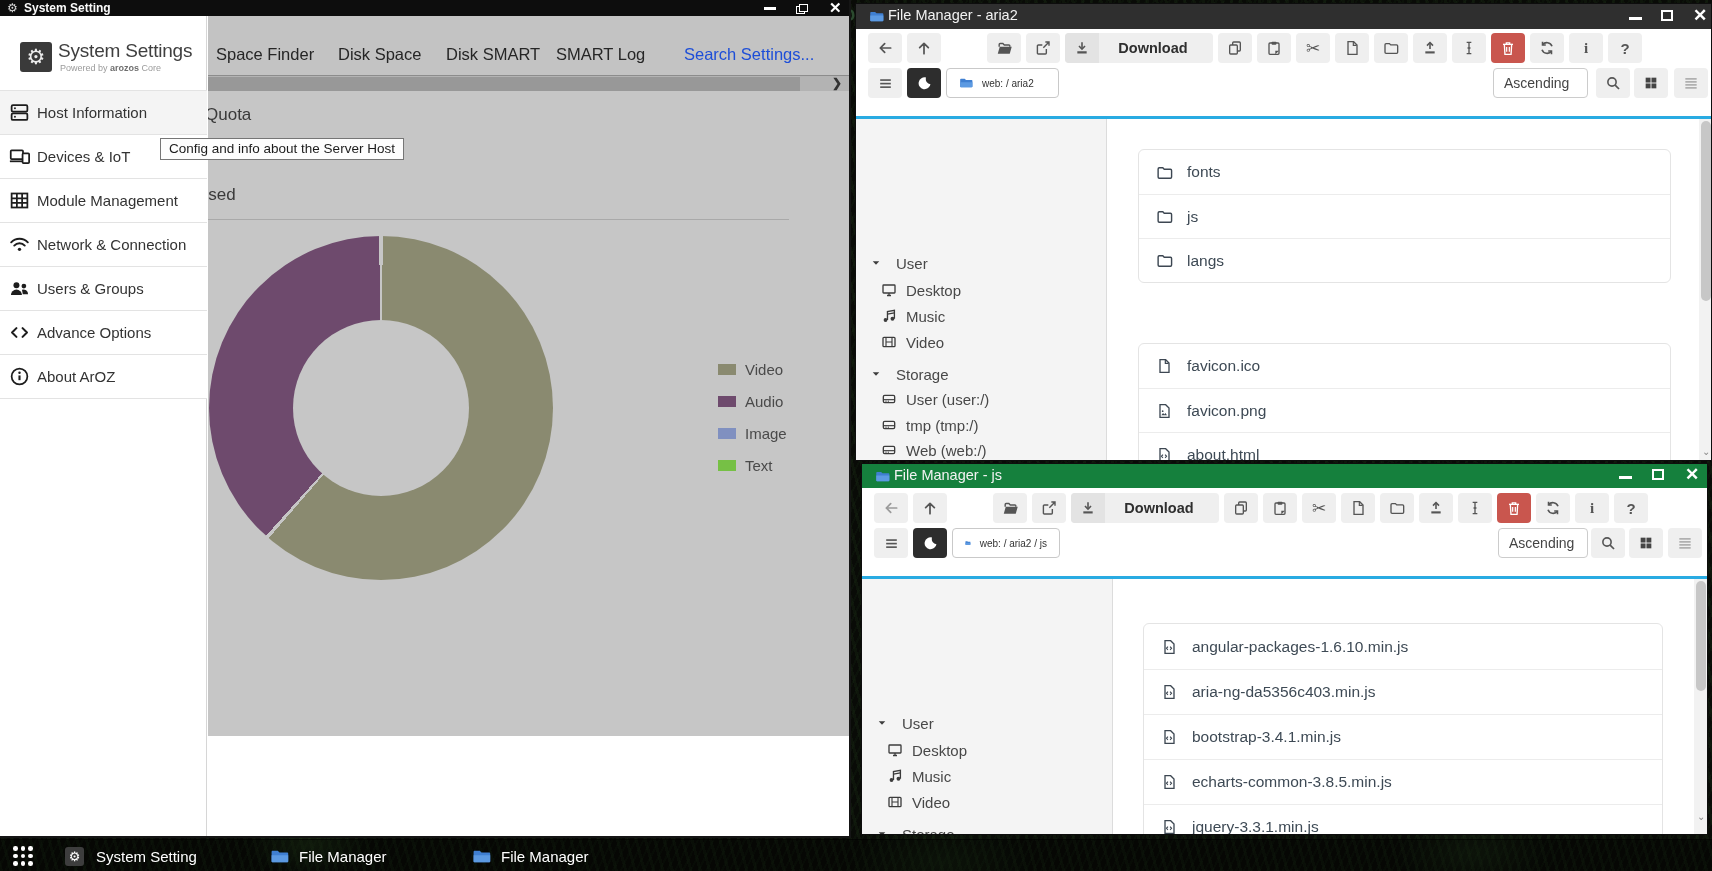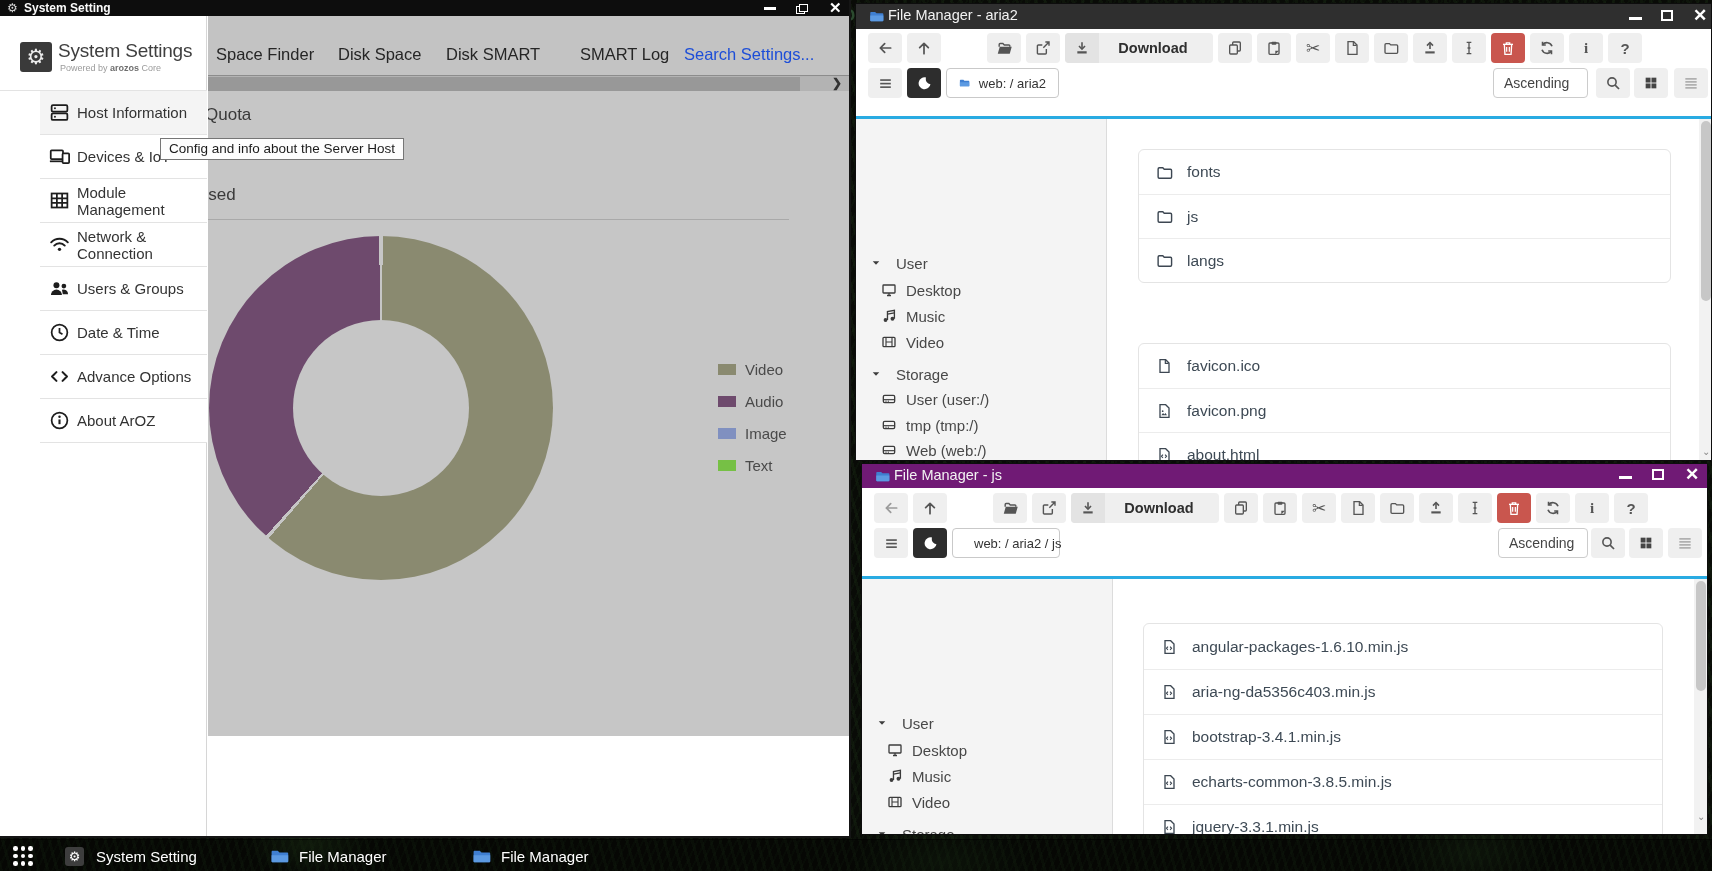--- a/index.html
+++ b/index.html
@@ -30,21 +30,21 @@
   #ss-min { left:764px; top:7px; width:12px; height:2.5px; background:#fff; }
   #ss-max { left:799px; top:3.5px; width:9px; height:8px; border:1.6px solid #fff; background:#0d0d0d;}
   #ss-max2 { left:796px; top:6px; width:9px; height:8px; border:1.6px solid #fff; background:#0d0d0d;}
   #ss-close { left:829px; top:-1px; font-size:15px; font-weight:700; color:#fff;}
 
   #ss-sidebar { left:0; top:16px; width:207px; height:820px; background:#fff; border-right:1px solid #d6d6d6;}
   #ss-logo-sq { left:20px; top:26px; width:32px; height:30px; background:#3a3a3a; border-radius:3px; color:#ececec; text-align:center; font-size:21px; line-height:30px;}
   #ss-brand { left:58px; top:24px; font-size:19px; color:#3f3f3f; letter-spacing:-0.2px;}
   #ss-powered { left:60px; top:47px; font-size:9px; color:#9b9b9b; }
   #ss-powered b { color:#6f6f6f; }
-  #ss-nav { left:0; top:74px; width:207px; border-top:1px solid #e3e3e3;padding-left:40px;}
+  #ss-nav { left:0; top:74px; width:207px; border-top:1px solid #e3e3e3;}
   .nav-item { position:relative; height:44px; border-bottom:1px solid #e3e3e3; display:flex; align-items:center; background:#fff;}
   .nav-item.hover { background:#f4f4f4; }
   .nav-item svg { position:absolute; left:9px; width:21px; height:21px; color:#1d1d1d; }
   .nav-item span { position:absolute; left:37px; font-size:15px; color:#333; }
 
   #ss-main { left:208px; top:16px; width:641px; height:720px; background:#c6c6c6; overflow:hidden;}
   #ss-tabs { left:0; top:0; width:100%; height:59px; background:#c3c3c3; }
   .tab { position:absolute; top:29px; font-size:16.5px; color:#262626; }
   #ss-band { left:0; top:59px; width:100%; height:16px; background:#b3b3b3; border-top:1px solid #8c8c8c;}
   #ss-thumb { left:0; top:1px; width:592px; height:15px; background:#989898; }
@@ -71,21 +71,21 @@
   .fm-close { position:absolute; top:1px; font-size:17px; font-weight:700; color:#fff; }
   .tbtn { position:absolute; top:29px; width:34px; height:30px; border-radius:4px; background:#efefef; color:#555; display:flex; align-items:center; justify-content:center; font-size:15px;}
   .tbtn.r2 { top:64px; }
   .tbtn.dark { background:#2d2d2d; color:#fff; }
   .tbtn.red { background:#c9564e; color:#fff; }
   .dl { position:absolute; top:29px; left:209px; width:148px; height:30px; border-radius:4px; background:#efefef; display:flex; overflow:hidden;}
   .dl .dlic { width:34px; height:100%; background:#e3e3e3; color:#555; display:flex; align-items:center; justify-content:center;}
   .dl .dltxt { flex:1; display:flex; align-items:center; justify-content:center; font-size:14.5px; font-weight:700; color:#2f2f2f; padding-right:6px;}
   .crumb { position:absolute; top:64px; left:90px; height:30px; background:#fff; border:1px solid #c9c9c9; border-radius:4px; display:flex; align-items:center; padding:0 12px; color:#333;}
   .crumb svg { margin-right:9px; color:#2e2e2e;}
-  .crumb span { font-size:13px; white-space:nowrap; }
+  .crumb span { font-size:10px; white-space:nowrap; }
   .sortbox { position:absolute; top:64px; height:30px; background:#fff; border:1px solid #ccc; border-radius:4px; display:flex; align-items:center; padding:0 10px; }
   .sortbox span { font-size:14px; color:#444; margin-right:14px;}
   .sortbox svg { color:#555; }
   .blueline { position:absolute; left:0; width:100%; height:3px; background:#29abe2; top:112px;}
   .fm-side { position:absolute; left:0; top:115px; width:251px; bottom:0; background:#f4f4f4; border-right:1px solid #dcdcdc;padding-left:40px; }
   .tree-row { position:absolute; height:24px; display:flex; align-items:center; color:#484848; }
   .tree-row svg { color:#3c3c3c; }
   .tree-sec-label { position:absolute; left:40px; font-size:15px; }
   .tree-chev { position:absolute; left:14px; top:6px; }
   .tree-ic { position:absolute; left:25px; top:4px; }
@@ -96,21 +96,21 @@
   .frow:first-child { border-top:none; }
   .frow svg { position:absolute; left:17px; color:#3d4752; }
   .frow span { position:absolute; left:48px; font-size:15.5px; color:#3e4a55; }
   .vsb { position:absolute; top:115px; bottom:0; width:13px; background:#f2f2f2; }
   .vsb .vthumb { position:absolute; left:1.5px; width:10px; background:#c7c7c7; border-radius:5px;}
   .vsb .varr { position:absolute; left:1px; font-size:10px; color:#8a8a8a; }
 
   #win-fm1 { left:855px; top:3px; width:857px; height:458px; z-index:3; position:absolute;}
   #fm1-titlebar { background:rgba(16,16,16,0.87); }
   #win-fm2 { left:861px; top:463px; width:847px; height:372px; z-index:4; position:absolute;}
-  #fm2-titlebar { background:#701a75; height:24px; }
+  #fm2-titlebar { background:#15803d; height:24px; }
 
   
   #taskbar { left:0; top:839px; width:1712px; height:32px; background:rgba(0,0,0,0.30); z-index:6; border-top:1px solid rgba(0,0,0,0.5);}
   #tb-grid { left:13px; top:6px; width:21px; height:21px; display:grid; grid-template-columns:repeat(3,5px); grid-template-rows:repeat(3,5px); gap:2.6px;}
   #tb-grid i { background:#fff; border-radius:50%; width:4.6px; height:4.6px;}
   .tb-item { position:absolute; top:0; height:32px; display:flex; align-items:center; }
   .tb-gear { width:19px; height:19px; background:#3d3d3d; border-radius:3px; color:#fff; font-size:13px; line-height:19px; text-align:center; }
   .tb-label { color:#fff; font-size:15px; }
 </style>
 </head>
@@ -319,45 +319,39 @@
           <span>Network &amp; Connection</span>
         </div>
       <div class="nav-item">
           <svg class="ic">
             <use href="#i-users"></use>
           </svg>
           <span>Users &amp; Groups</span>
         </div>
       <div class="nav-item">
           <svg class="ic">
-            <use href="#i-clock"></use>
-          </svg>
-          <span>Date &amp; Time</span>
-        </div>
-      <div class="nav-item">
-          <svg class="ic">
             <use href="#i-code"></use>
           </svg>
           <span>Advance Options</span>
         </div>
       <div class="nav-item">
           <svg class="ic">
             <use href="#i-info"></use>
           </svg>
           <span>About ArOZ</span>
         </div>
     </nav>
   </aside>
 
   <div id="ss-main" class="abs">
     <div id="ss-tabs" class="abs">
       <span class="tab" style="left:8px">Space Finder</span>
       <span class="tab" style="left:130px">Disk Space</span>
       <span class="tab" style="left:238px">Disk SMART</span>
-      <span class="tab" style="left:372px">SMART Log</span>
+      <span class="tab" style="left:348px">SMART Log</span>
       <span class="tab" style="left:476px; color:#1d4ed8">Search Settings...</span>
     </div>
     <div id="ss-band" class="abs">
       <div id="ss-thumb" class="abs"></div>
       <span id="ss-band-arrow" class="abs">❯</span>
     </div>
     <div id="ss-content" class="abs">
       <div id="ss-h-quota" class="abs">Quota</div>
       <div id="ss-h-used" class="abs">Used</div>
       <div id="ss-hr" class="abs"></div>

